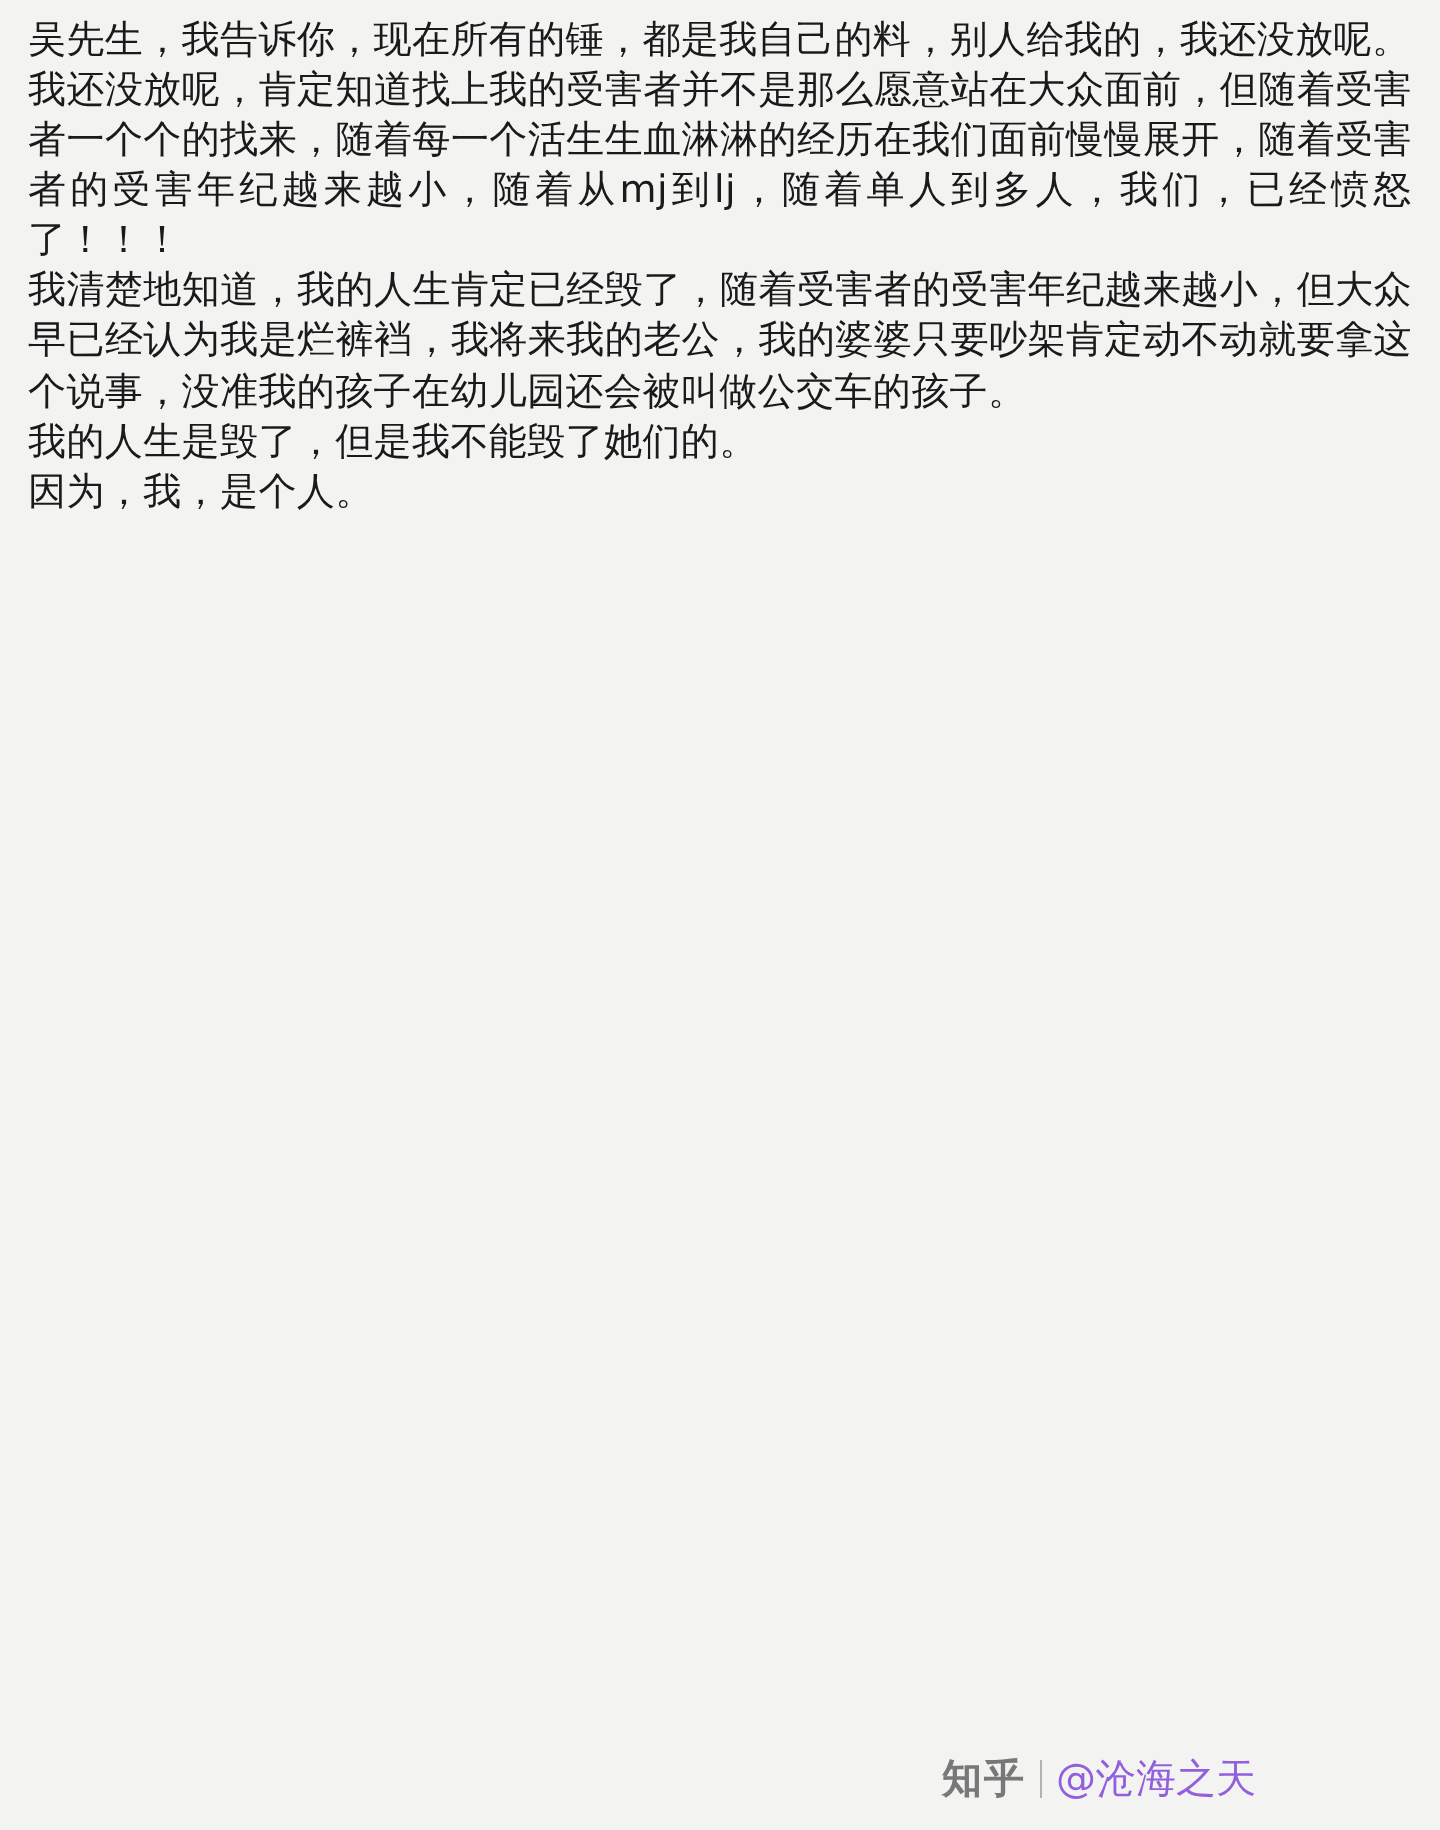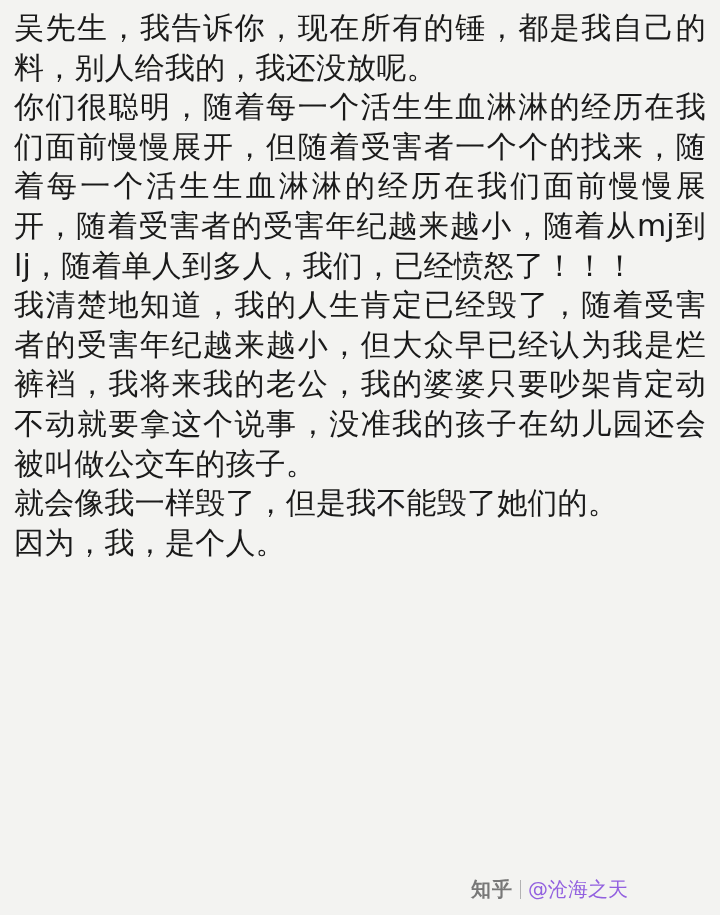--- a/index.html
+++ b/index.html
@@ -16,21 +16,21 @@
   }
   .page {
     position: relative;
     width: 720px;
     height: 915px;
     box-sizing: border-box;
     padding: 8px 14px 0 14px;
     background: #f3f3f1;
   }
   .article {
-    font-size: 30px;
+    font-size: 19px;
     line-height: 1.32;
     color: #1a1a1a;
     letter-spacing: 0.2px;
     text-align: justify;
     text-justify: inter-character;
   }
   .para {
     margin: 0;
     padding: 0;
   }
@@ -70,23 +70,23 @@
     color: #6d28d9;
     line-height: 1;
   }
 </style>
 </head>
 <body>
 
 <div class="page">
   <div class="article">
     <p class="para">吴先生，我告诉你，现在所有的锤，都是我自己的料，别人给我的，我还没放呢。</p>
-    <p class="para">你们很聪明，随着每一个活生生血淋淋的经历在我们面前慢慢展开，但随着受害者一个个的找来，随着每一个活生生血淋淋的经历在我们面前慢慢展开，随着受害者的受害年纪越来越小，随着从mj到lj，随着单人到多人，我们，已经愤怒了！！！</p>
+    <p class="para">我还没放呢，肯定知道找上我的受害者并不是那么愿意站在大众面前，但随着受害者一个个的找来，随着每一个活生生血淋淋的经历在我们面前慢慢展开，随着受害者的受害年纪越来越小，随着从mj到lj，随着单人到多人，我们，已经愤怒了！！！</p>
     <p class="para">我清楚地知道，我的人生肯定已经毁了，随着受害者的受害年纪越来越小，但大众早已经认为我是烂裤裆，我将来我的老公，我的婆婆只要吵架肯定动不动就要拿这个说事，没准我的孩子在幼儿园还会被叫做公交车的孩子。</p>
-    <p class="para">就会像我一样毁了，但是我不能毁了她们的。</p>
+    <p class="para">我的人生是毁了，但是我不能毁了她们的。</p>
     <p class="para">因为，我，是个人。</p>
   </div>
 </div>
 
 <div class="footer">
   <div class="watermark">
     <span class="zhihu-logo">知乎</span>
     <span class="wm-divider"></span>
     <span class="wm-user">@沧海之天</span>
   </div>

